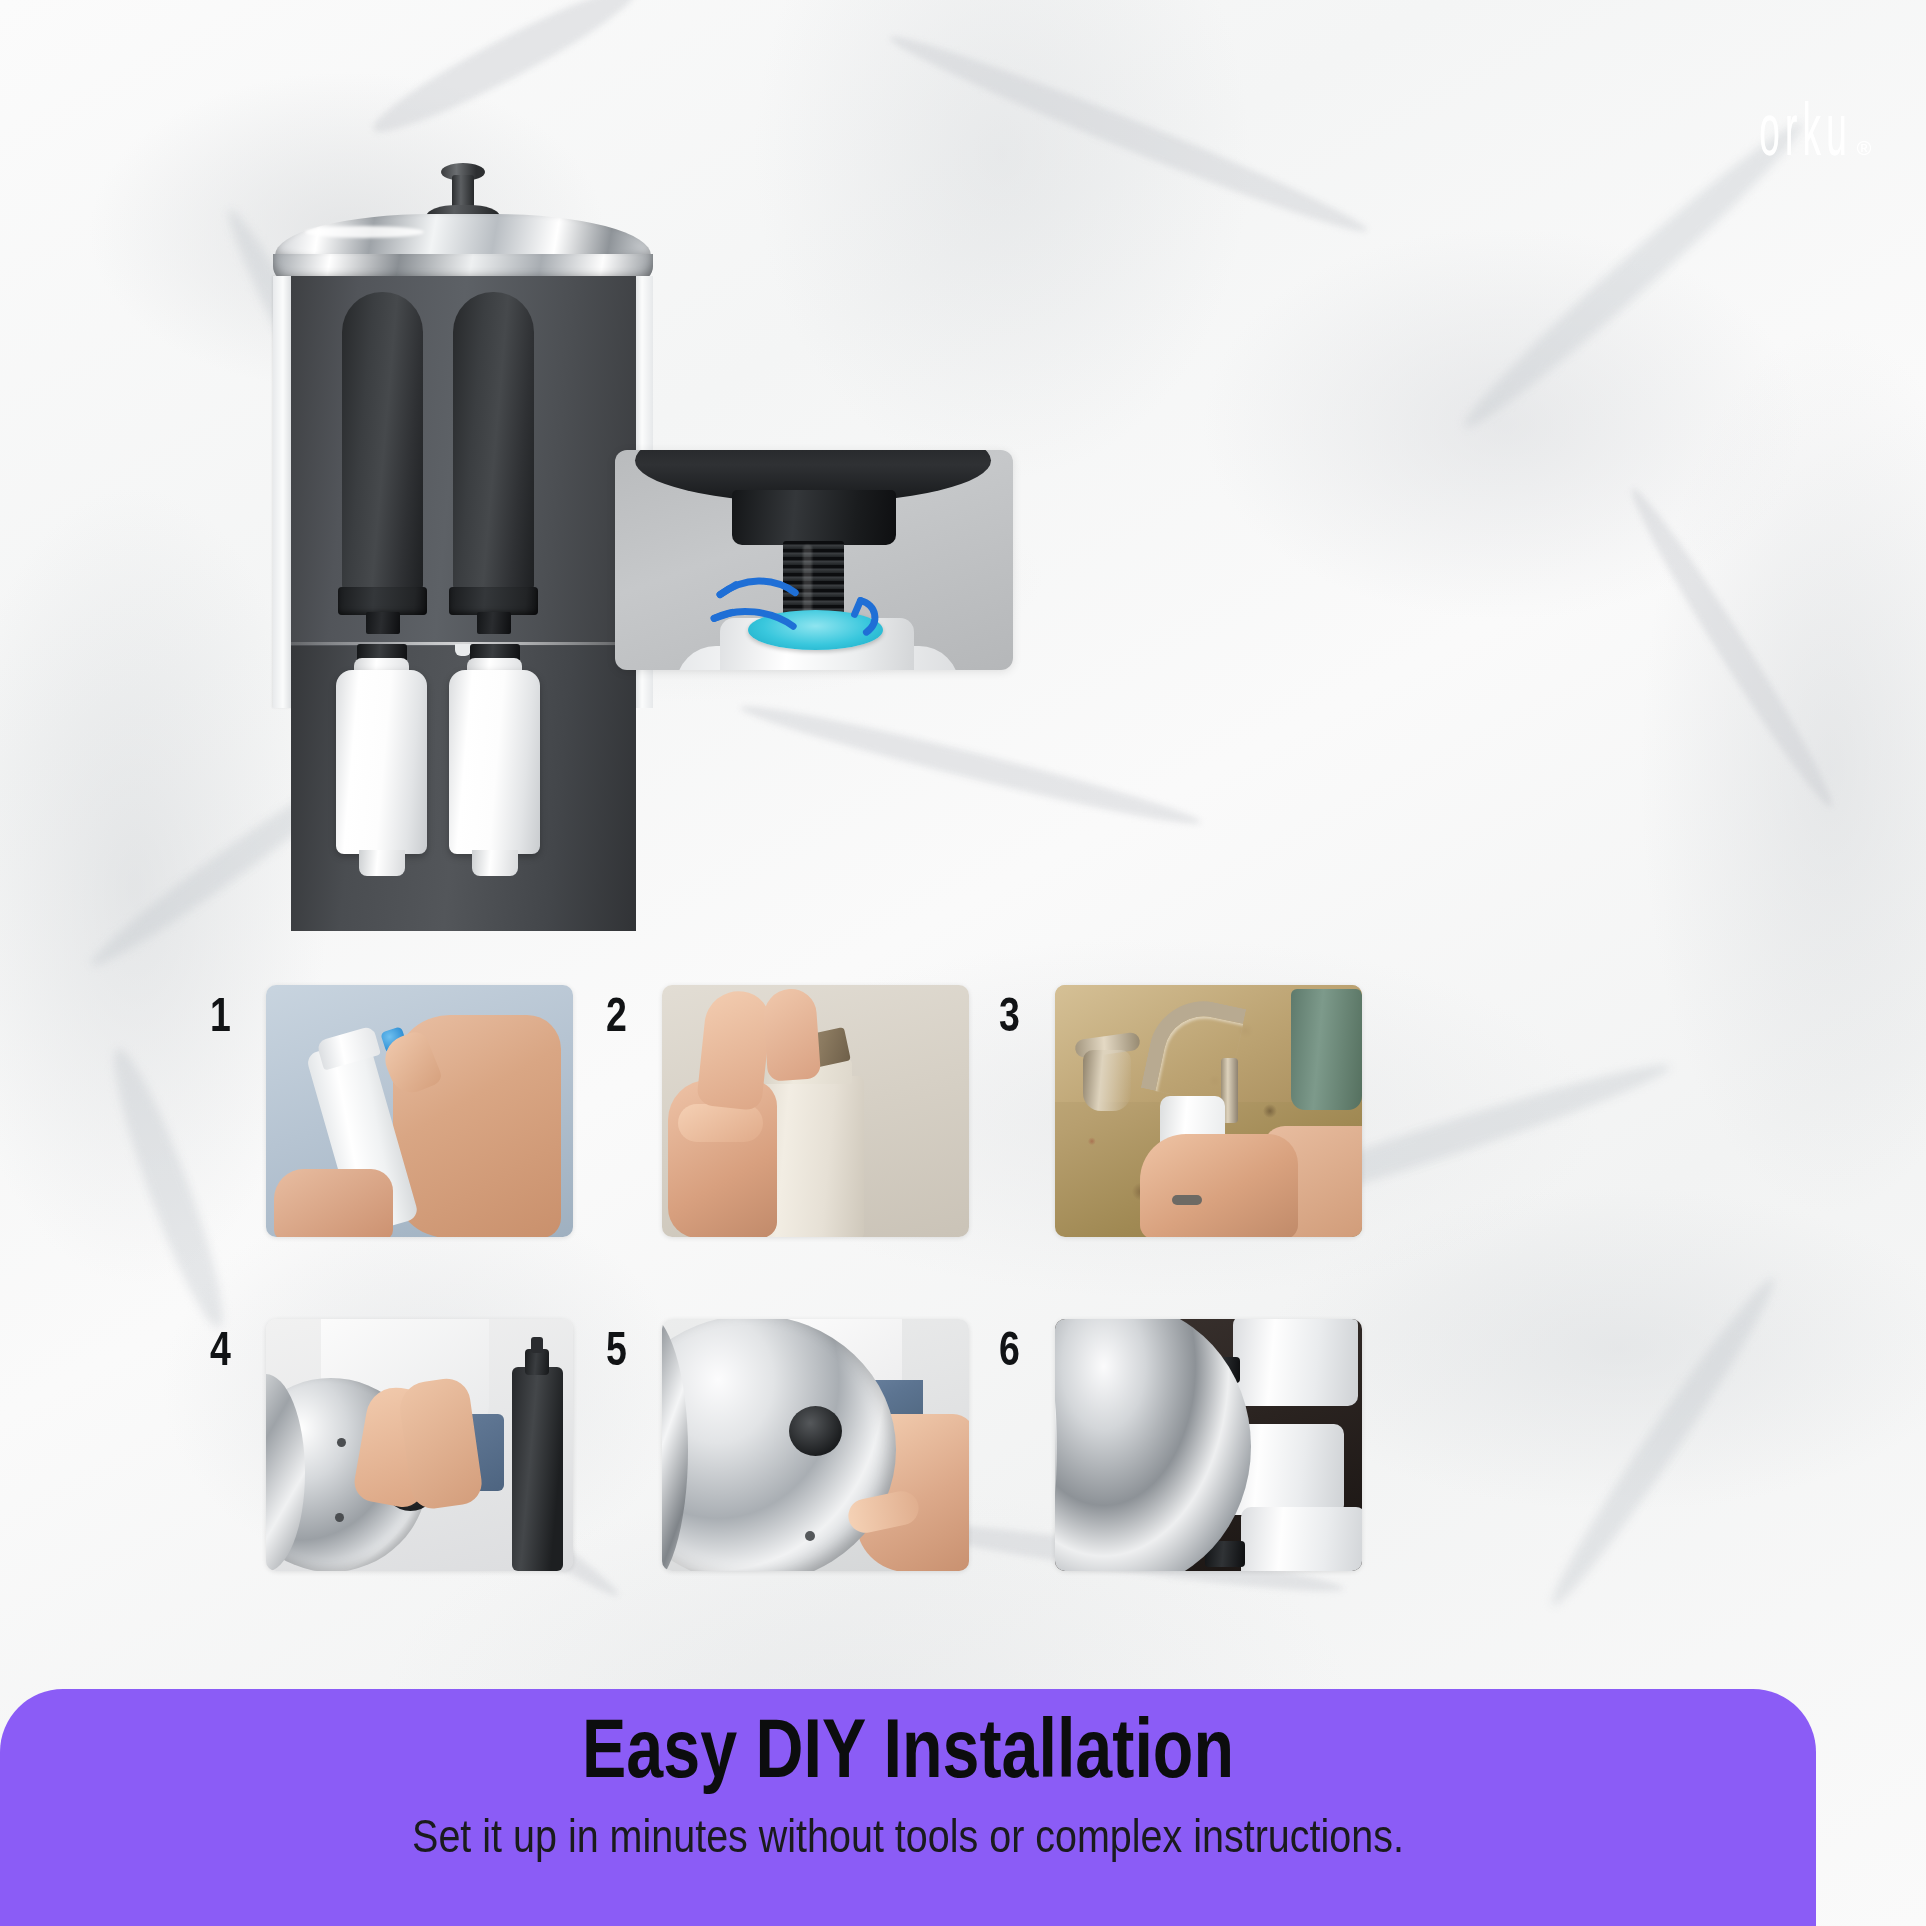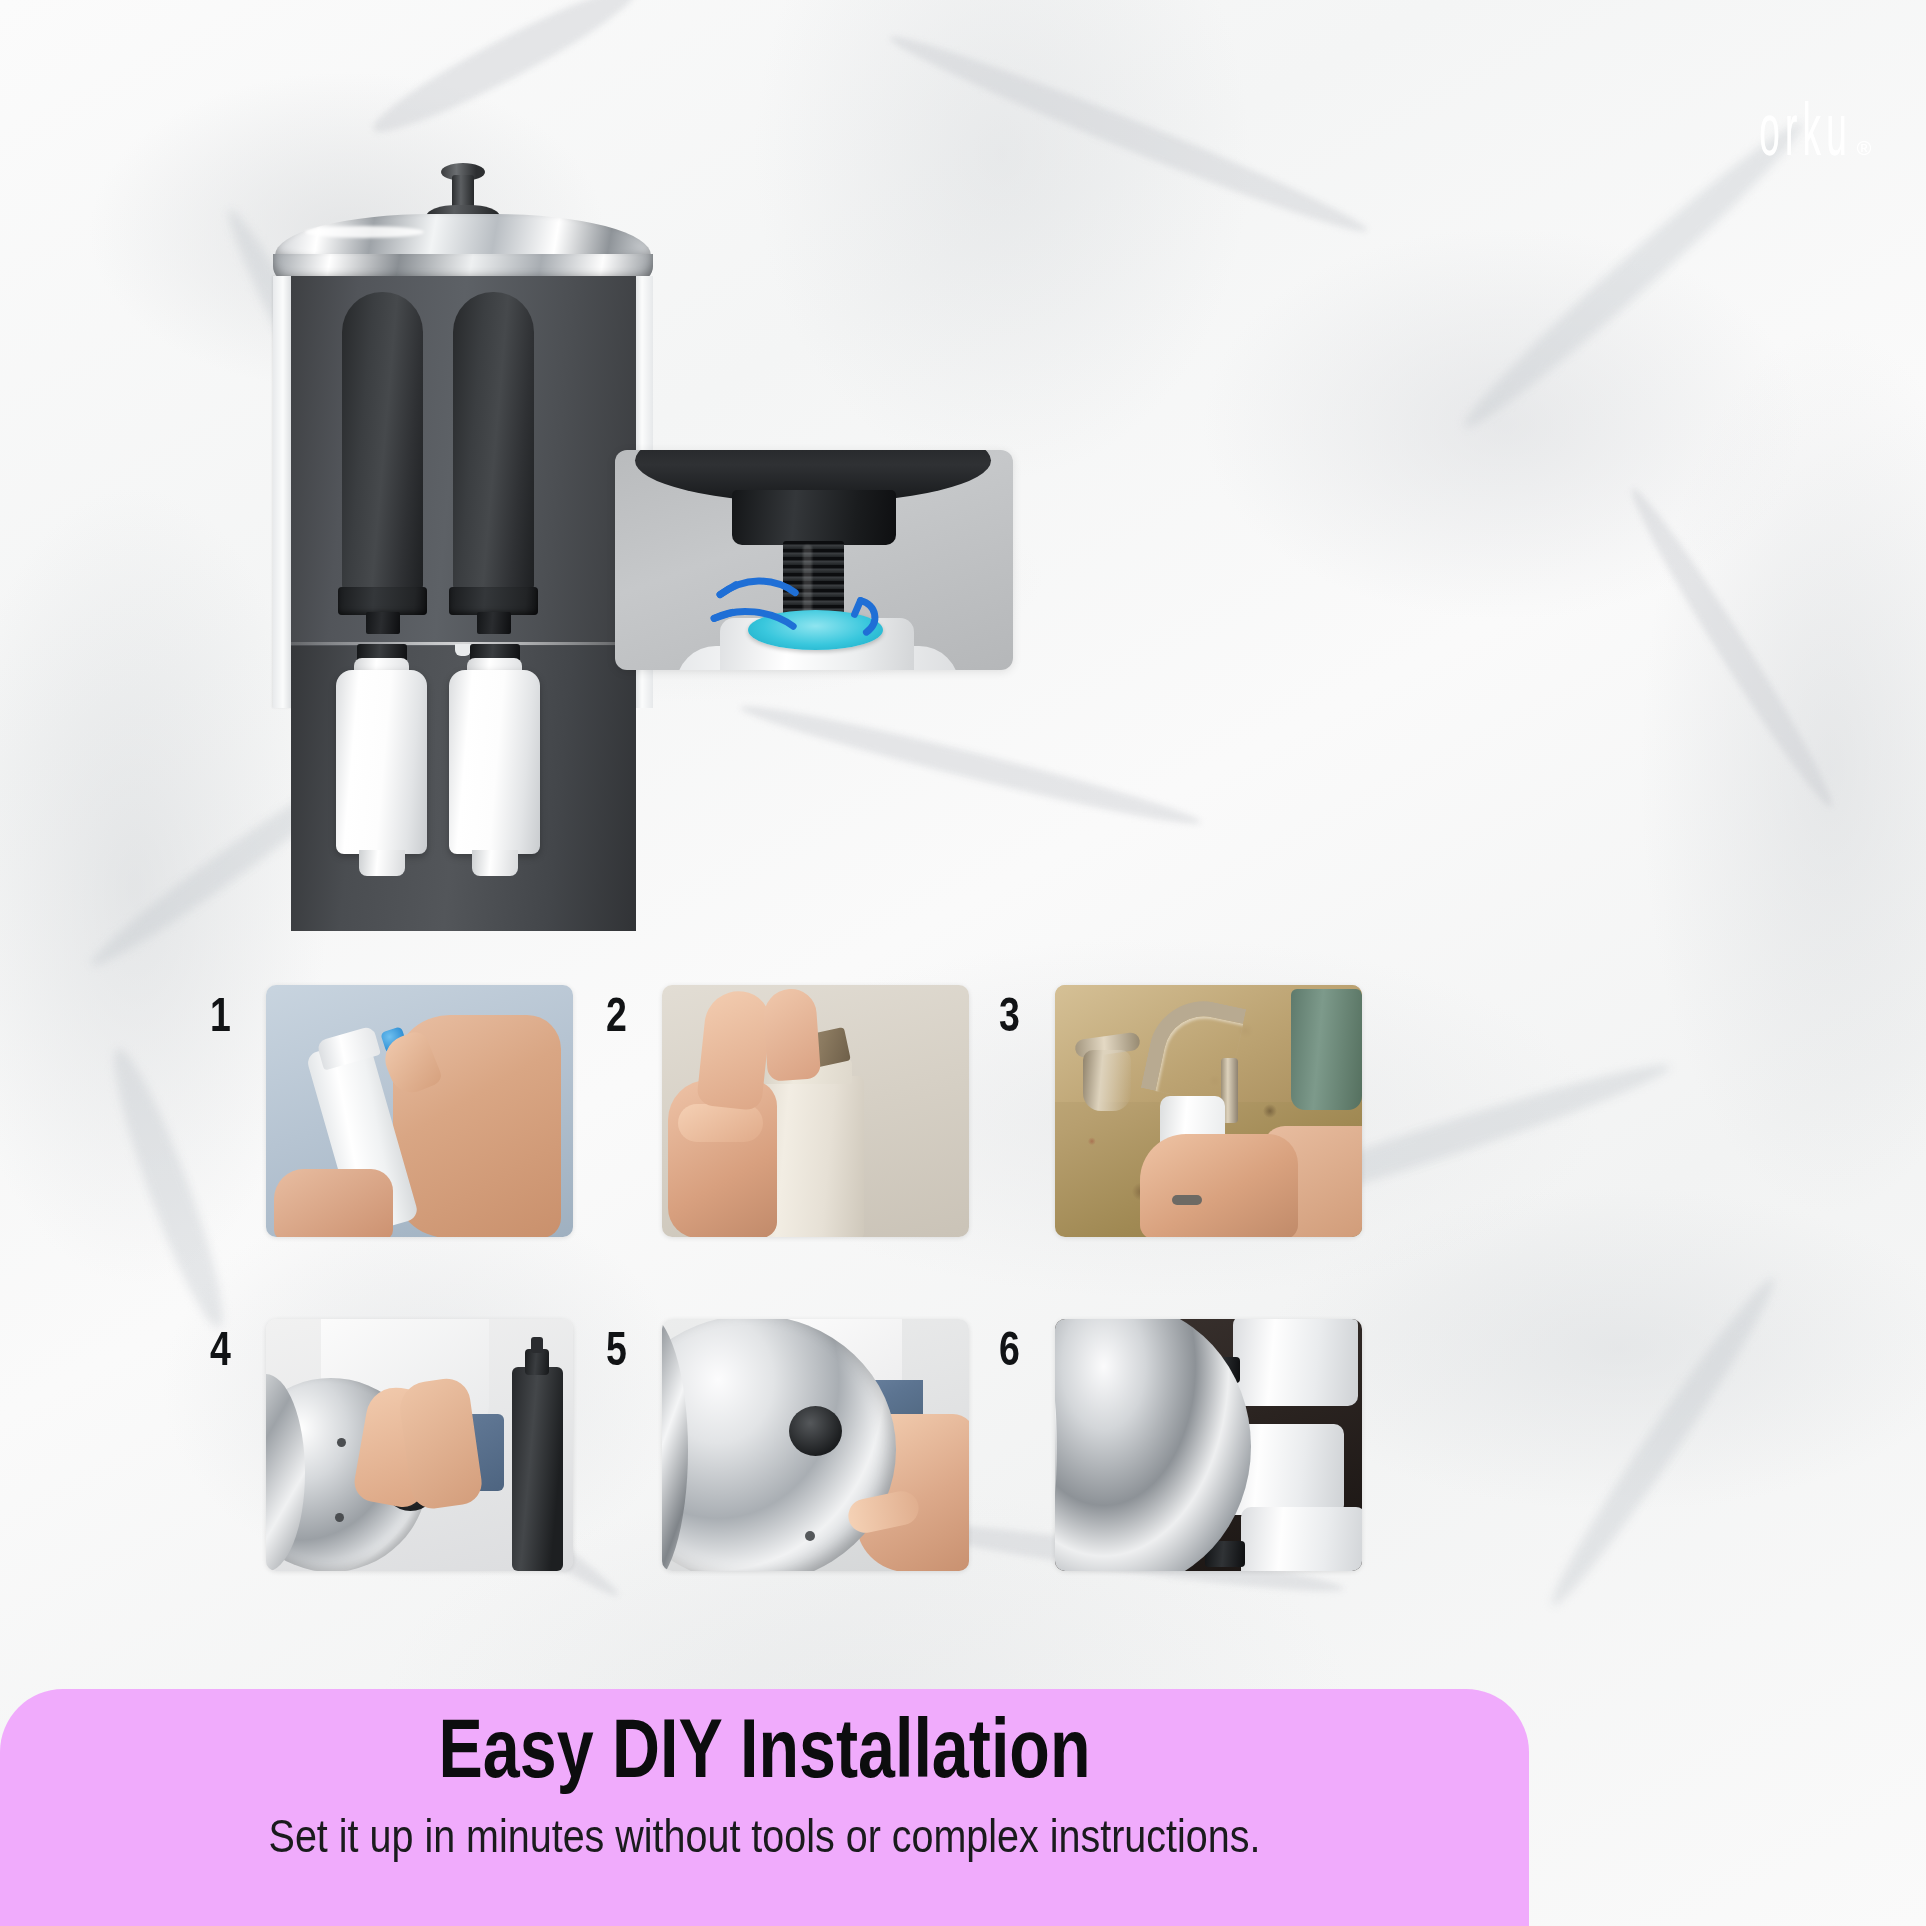--- a/index.html
+++ b/index.html
@@ -486,22 +486,22 @@
     position:absolute; width:40px; height:26px;
     background:linear-gradient(95deg,#121416,#303336 45%,#0d0e10);
     border-radius:4px;
   }
   #t6-c-top{ left:145px; top:38px; }
   #t6-c-mid{ left:133px; top:127px; }
   #t6-c-bot{ left:150px; top:222px; }
 
   
   #bottom-panel{
-    position:absolute; left:0; top:1689px; width:1529px; height:238px;
-    background:#f0abfc;
+    position:absolute; left:0; top:1689px; width:1816px; height:238px;
+    background:#8b5cf6;
     border-radius:63px 63px 0 0;
   }
   #headline{
     position:absolute; left:0; top:16px; width:100%;
     text-align:center; color:#0c0d0e;
     font-size:83px; font-weight:bold;
     font-family:"Liberation Sans", sans-serif;
     transform:scaleX(.80); letter-spacing:0px;
     line-height:1.05;
   }

